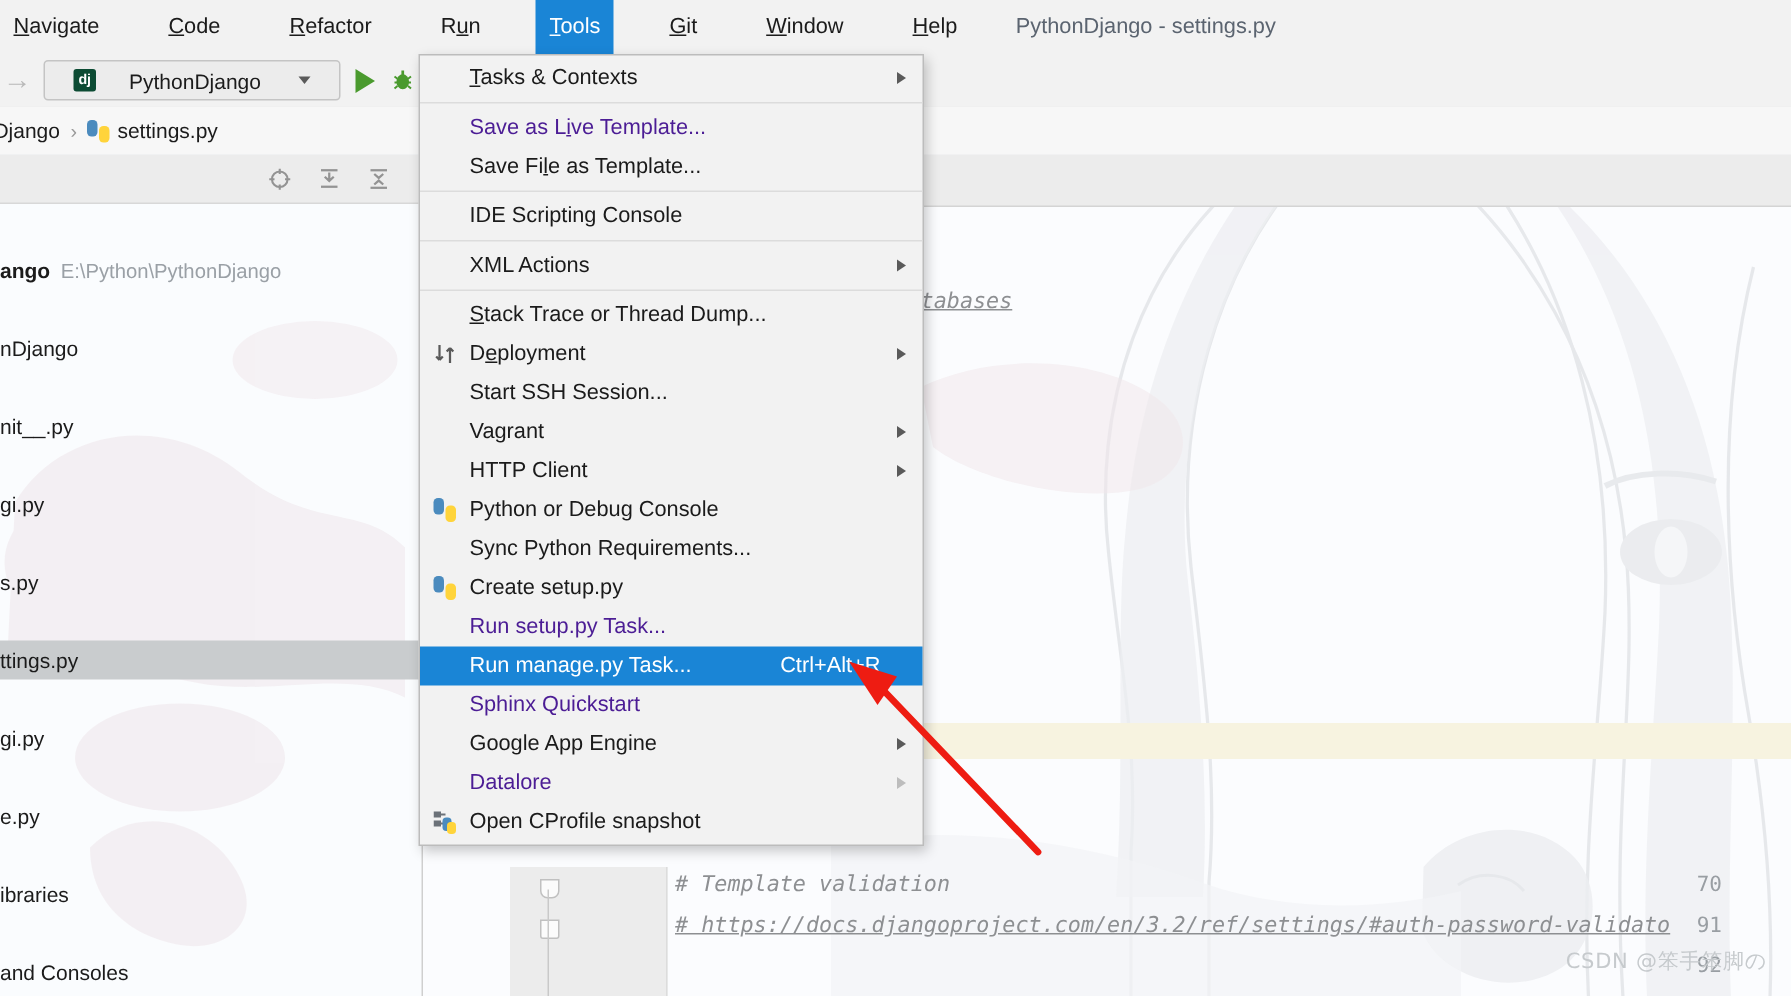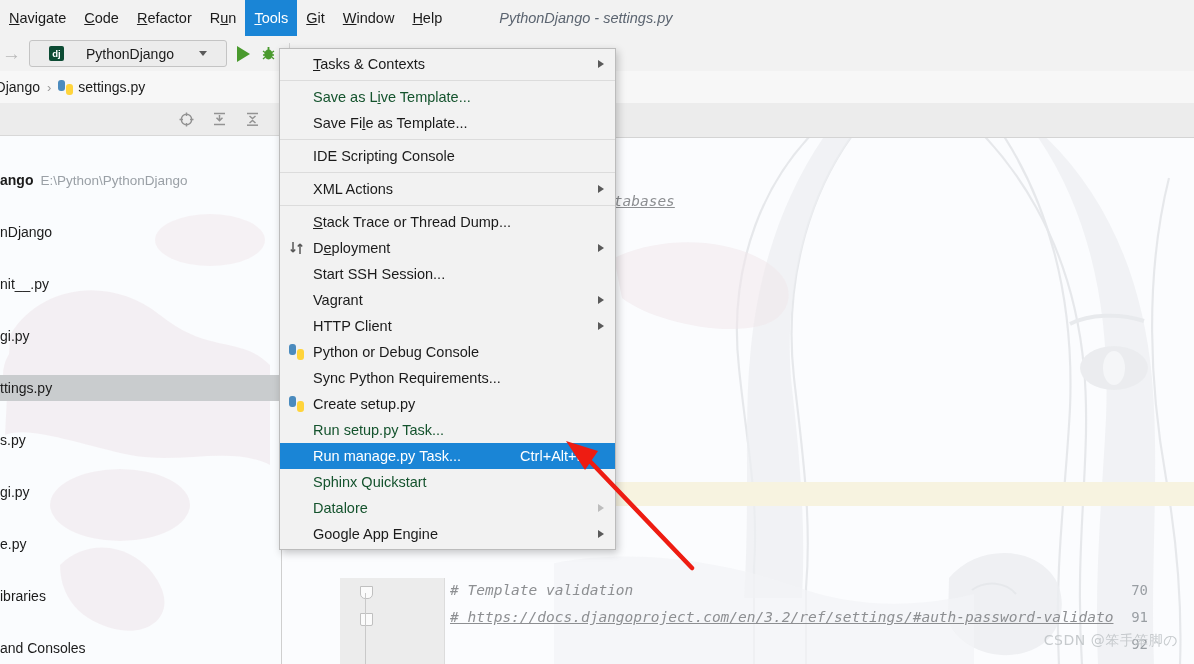--- a/index.html
+++ b/index.html
@@ -17,21 +17,21 @@
     background:#f2f2f2;display:flex;align-items:center;
     border-bottom:1px solid #e3e3e3;
   }
   .menubar .mitem{
     padding:0 9px;height:36px;line-height:36px;font-size:14.5px;color:#1b1b1b;
     white-space:nowrap;cursor:default;
   }
   .menubar .mitem.sel{background:#1a85d6;color:#fff;}
   .menubar .mitem u{text-decoration:underline;}
   .wintitle{
-    margin-left:48px;font-size:14.5px;color:#5b6470;white-space:nowrap;font-style:italic;
+    margin-left:30px;font-size:14.5px;color:#5b6470;white-space:nowrap;
   }
 
   
   .toolbar{
     position:absolute;left:0;top:36px;width:1194px;height:35px;
     background:#f2f2f2;border-bottom:1px solid #e0e0e0;
     display:flex;align-items:center;
   }
   .nav-arrow{color:#b9b9b9;font-size:19px;margin-left:-4px;padding:0 6px;}
   .runcfg{
@@ -143,30 +143,30 @@
     font-family:"DejaVu Sans Mono","Liberation Mono",monospace;
   }
   .fold{
     position:absolute;left:78px;width:11px;height:11px;border:1px solid #c0c0c0;
     background:#fbfbfb;
   }
   .foldline{position:absolute;left:83px;width:1px;background:#c9c9c9;}
 
   
   .menu{
-    position:absolute;left:279px;top:48px;width:335px;
+    position:absolute;left:279px;top:36px;width:335px;
     background:#f2f2f2;border:1px solid #bcbcbc;
     box-shadow:2px 3px 8px rgba(0,0,0,.22);
     padding:2px 0;z-index:50;
   }
   .mrow{
     height:26px;display:flex;align-items:center;position:relative;
     padding-left:33px;font-size:14.5px;color:#1b1b1b;white-space:nowrap;
   }
-  .mrow.dis{color:#14532d;align-items:center;}
+  .mrow.dis{color:#4c1d95;align-items:center;}
   .mrow.hl{background:#1a85d6;color:#fff;}
   .mrow .acc{
     position:absolute;right:28px;font-size:14.5px;
   }
   .mrow .arw{
     position:absolute;right:11px;width:0;height:0;
     border-top:4.5px solid transparent;border-bottom:4.5px solid transparent;
     border-left:6px solid #5a5a5a;
   }
   .mrow.dis .arw{border-left-color:#bdbdbd;}
@@ -187,21 +187,21 @@
     position:absolute;right:16px;bottom:14px;font-size:14px;color:#c6cacd;
     letter-spacing:.5px;z-index:40;font-family:"DejaVu Sans",sans-serif;
   }
 </style>
 </head>
 <body>
 
 <div class="app">
 
   <div class="menubar">
-    <div id="menubar-items" style="display:flex;align-items:center;">
+    <div id="menubar-items" style="display:flex;align-items:center;gap:28px;">
         <div class="mitem"><u class="udl">N</u>avigate</div>
         <div class="mitem"><u class="udl">C</u>ode</div>
         <div class="mitem"><u class="udl">R</u>efactor</div>
         <div class="mitem">R<u class="udl">u</u>n</div>
         <div class="mitem sel"><u class="udl">T</u>ools</div>
         <div class="mitem"><u class="udl">G</u>it</div>
         <div class="mitem"><u class="udl">W</u>indow</div>
         <div class="mitem"><u class="udl">H</u>elp</div>
       </div>
     <div class="wintitle">PythonDjango - settings.py</div>
@@ -265,22 +265,22 @@
       <ellipse cx="55" cy="240" rx="52" ry="45" fill="#c08a9a"></ellipse>
       <path d="M60 430 C90 400 140 410 160 450 C175 480 150 500 120 495 C90 490 60 470 60 430 Z" fill="#c08a9a"></path>
       <ellipse cx="210" cy="105" rx="55" ry="26" fill="#d09aa6"></ellipse>
     </svg>
 
     <div class="tree" id="tree">
         <div class="tnode"><span><b>ango</b></span><span class="path">E:\Python\PythonDjango</span></div>
         <div class="tnode"><span>nDjango</span></div>
         <div class="tnode"><span>nit__.py</span></div>
         <div class="tnode"><span>gi.py</span></div>
+        <div class="tnode"><span>s.py</span></div>
         <div class="tnode sel"><span>ttings.py</span></div>
-        <div class="tnode"><span>s.py</span></div>
         <div class="tnode"><span>gi.py</span></div>
         <div class="tnode"><span>e.py</span></div>
         <div class="tnode"><span>ibraries</span></div>
         <div class="tnode"><span> and Consoles</span></div>
       </div>
   </div>
 
   <div class="editor">
     <div class="tabs" id="editor-tabs">
         <div class="tab">
@@ -409,27 +409,37 @@
       <div class="mrow dis">
         <span>Run setup.py Task...</span>
       </div>
       <div class="mrow hl" style="background: rgb(26, 133, 214);">
         <span>Run manage.py Task...</span>
         <span class="acc">Ctrl+Alt+R</span>
       </div>
       <div class="mrow dis">
         <span>Sphinx Quickstart</span>
       </div>
+      <div class="mrow">
+        <span>Google App Engine</span>
+        <span class="arw"></span>
+      </div>
       <div class="mrow dis">
         <span>Datalore</span>
         <span class="arw"></span>
       </div>
       <div class="mrow">
-        <span>Google App Engine</span>
-        <span class="arw"></span>
+        <span class="mico"><svg width="16" height="16" viewBox="0 0 16 16">
+            <rect x="0" y="1" width="5" height="4" fill="#6b7178"></rect>
+            <rect x="0" y="7" width="5" height="4" fill="#6b7178"></rect>
+            <path d="M5 3 H8 M5 9 H8" stroke="#6b7178" stroke-width="1.3"></path>
+            <rect x="6" y="5" width="6" height="9" rx="2.5" fill="#4b8bbe"></rect>
+            <rect x="9" y="8" width="6" height="8" rx="2.5" fill="#ffd43b"></rect>
+          </svg></span>
+        <span>Open CProfile snapshot</span>
       </div>
     </div>
 
   <svg class="redarrow" viewBox="0 0 1194 664">
     <line x1="692" y1="568" x2="583" y2="454" stroke="#ee1c12" stroke-width="4.5" stroke-linecap="round"></line>
     <polygon points="566,441 598,451 585,470" fill="#ee1c12"></polygon>
   </svg>
 
   <div class="csdn">CSDN @笨手笨脚の</div>
 </div>

